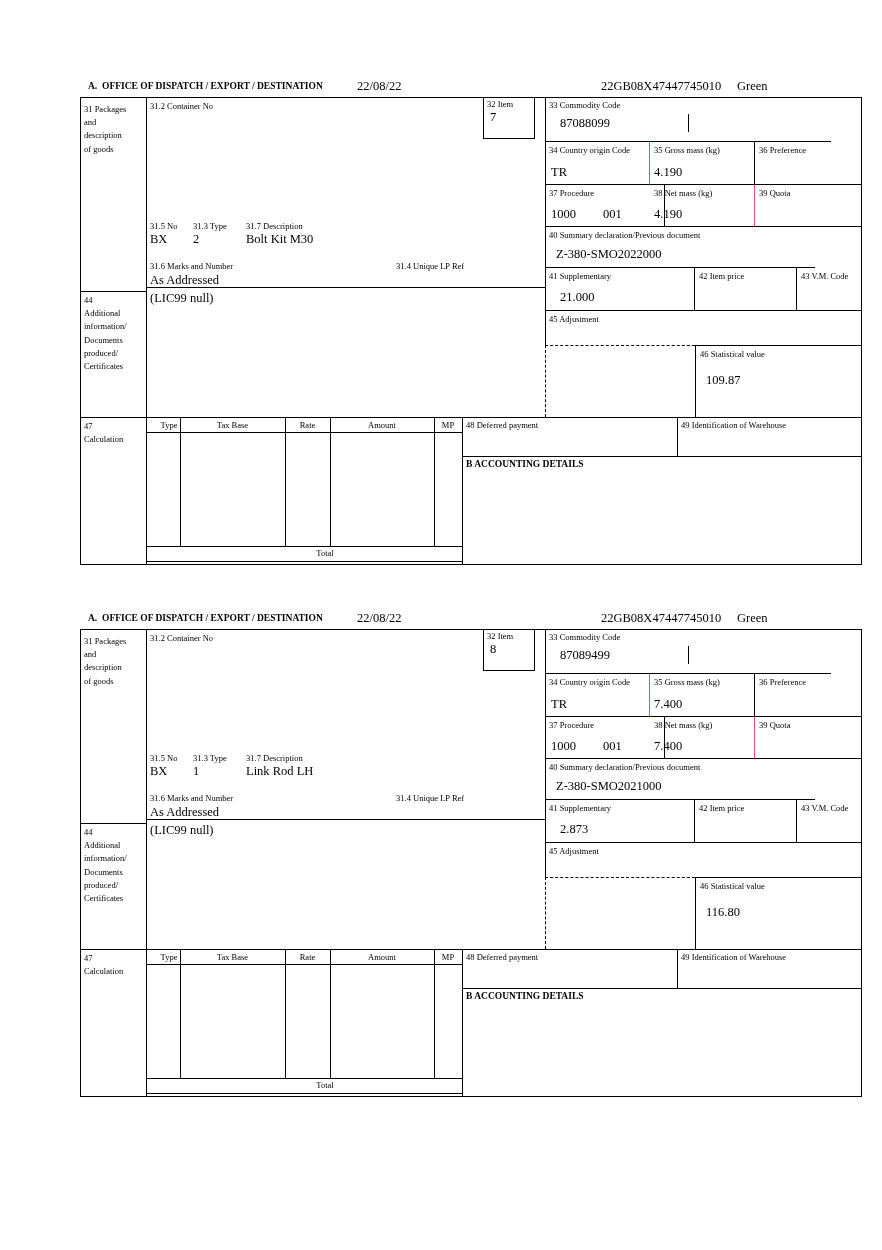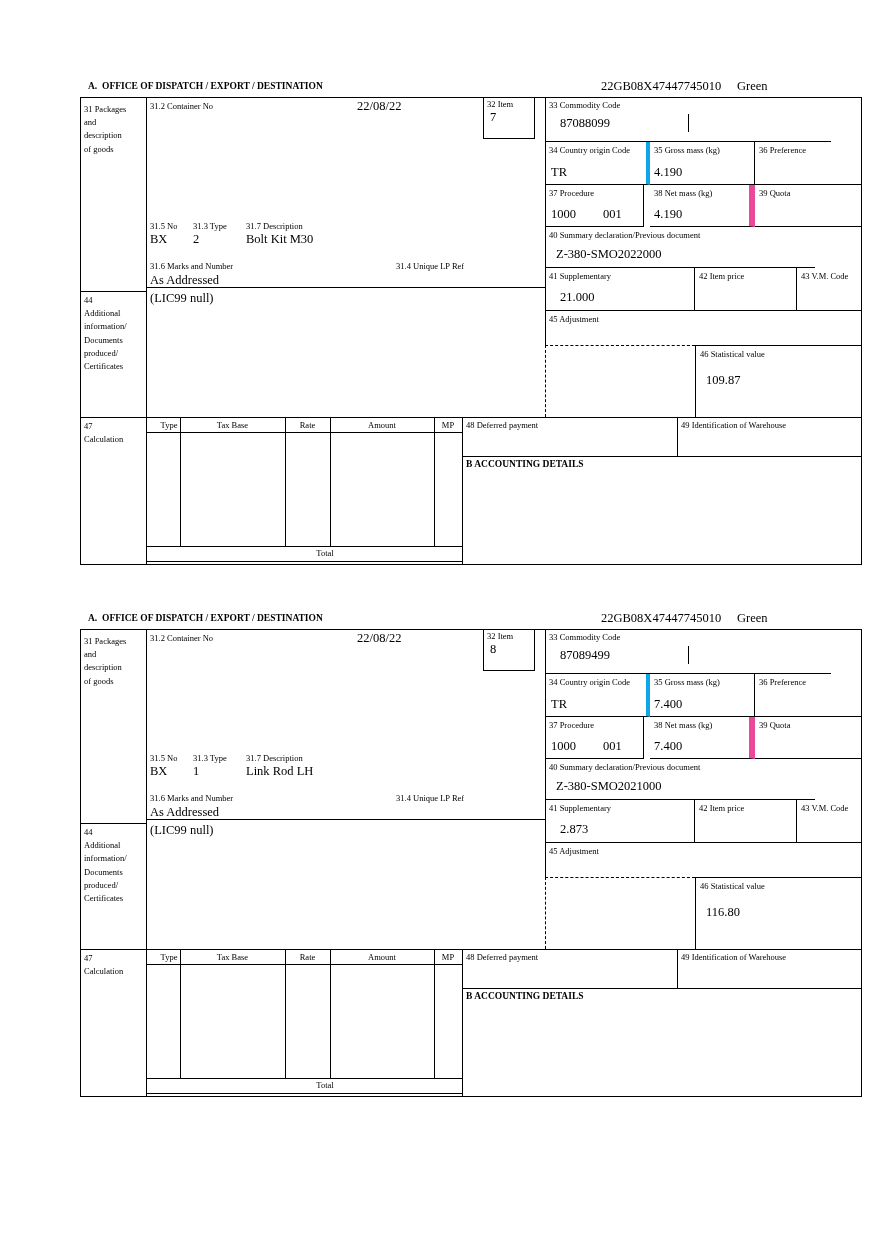--- a/index.html
+++ b/index.html
@@ -16,21 +16,21 @@
   .block div { position:absolute; }
 
   .lbl { font-size:8.5px; line-height:1.25; white-space:nowrap; }
   .val { font-size:12.5px; line-height:1.1; white-space:nowrap; }
   .pre { white-space:pre-line; line-height:1.55; }
 
   .vline { width:0; border-left:1px solid #000; }
   .hline { height:0; border-top:1px solid #000; }
 
   .hdr-office { left:88px; top:3px; font-weight:bold; font-size:9.5px; white-space:pre; }
-  .hdr-date   { left:357px; top:2px;margin-top:20px; }
+  .hdr-date   { left:357px; top:2px; }
   .hdr-ref    { left:588px; top:2px;margin-left:13px; }
   .hdr-status { left:737px; top:2px; }
 
   .f-outer   { left:80px; top:19px; width:782px; height:468px; border:1px solid #000; }
   .v-leftcol { left:146px; top:19px; height:468px; }
   .lbl-31    { left:84px; top:25px; width:60px; }
   .h-44top   { left:80px; top:213px; width:66px; }
   .lbl-44    { left:84px; top:216px; width:60px; }
   .h-calcrow { left:80px; top:339px; width:782px; }
   .lbl-47    { left:84px; top:342px; width:60px; }
@@ -54,30 +54,30 @@
   .val-addinfo { left:150px; top:214px; }
 
   .v-right     { left:545px; top:19px; height:248px; }
   .v-rightdash { left:545px; top:267px; height:72px; border-left:1px dashed #000; }
 
   .cell-33 { left:545px; top:19px; width:286px; height:45px; border-bottom:1px solid #000;text-align:right; }
   .in-lbl  { left:4px; top:3px; }
   .val-33  { left:15px; top:20px; }
   .tick-33 { left:143px; top:17px; height:18px; width:0; border-left:1px solid #000; }
 
-  .cell-34 { left:545px; top:64px; width:105px; height:43px; border-bottom:1px solid #000; border-right:4px solid #0ea5e9; }
+  .cell-34 { left:545px; top:64px; width:105px; height:43px; border-bottom:1px solid #000; border-right:1px solid #0ea5e9; }
   .cv34    { left:6px; top:24px; }
   .cell-35 { left:650px; top:64px; width:105px; height:43px; border-bottom:1px solid #000; border-right:1px solid #000; }
   .cv35    { left:4px; top:24px; }
   .cell-36 { left:755px; top:64px; width:107px; height:43px; border-bottom:1px solid #000; }
 
-  .cell-37 { left:545px; top:107px; width:99px; height:42px; border-bottom:1px solid #000; border-right:1px solid #000; }
+  .cell-37 { left:545px; top:107px; width:120px; height:42px; border-bottom:1px solid #000; border-right:1px solid #000; }
   .cv37a   { left:6px; top:23px; }
   .cv37b   { left:58px; top:23px; }
-  .cell-38 { left:650px; top:107px; width:105px; height:42px; border-bottom:1px solid #000; border-right:6px solid #ec4899; }
+  .cell-38 { left:650px; top:107px; width:105px; height:42px; border-bottom:1px solid #000; border-right:1px solid #ec4899; }
   .cv38    { left:4px; top:23px; }
   .cell-39 { left:755px; top:107px; width:107px; height:42px; border-bottom:1px solid #000; }
 
   .cell-40 { left:545px; top:149px; width:270px; height:41px; border-bottom:1px solid #000; }
   .cv40    { left:11px; top:21px; }
 
   .cell-41 { left:545px; top:190px; width:150px; height:43px; border-bottom:1px solid #000; border-right:1px solid #000; }
   .cv41    { left:15px; top:23px; }
   .cell-42 { left:695px; top:190px; width:102px; height:43px; border-bottom:1px solid #000; border-right:1px solid #000; }
   .cell-43 { left:797px; top:190px; width:65px; height:43px; border-bottom:1px solid #000; }

